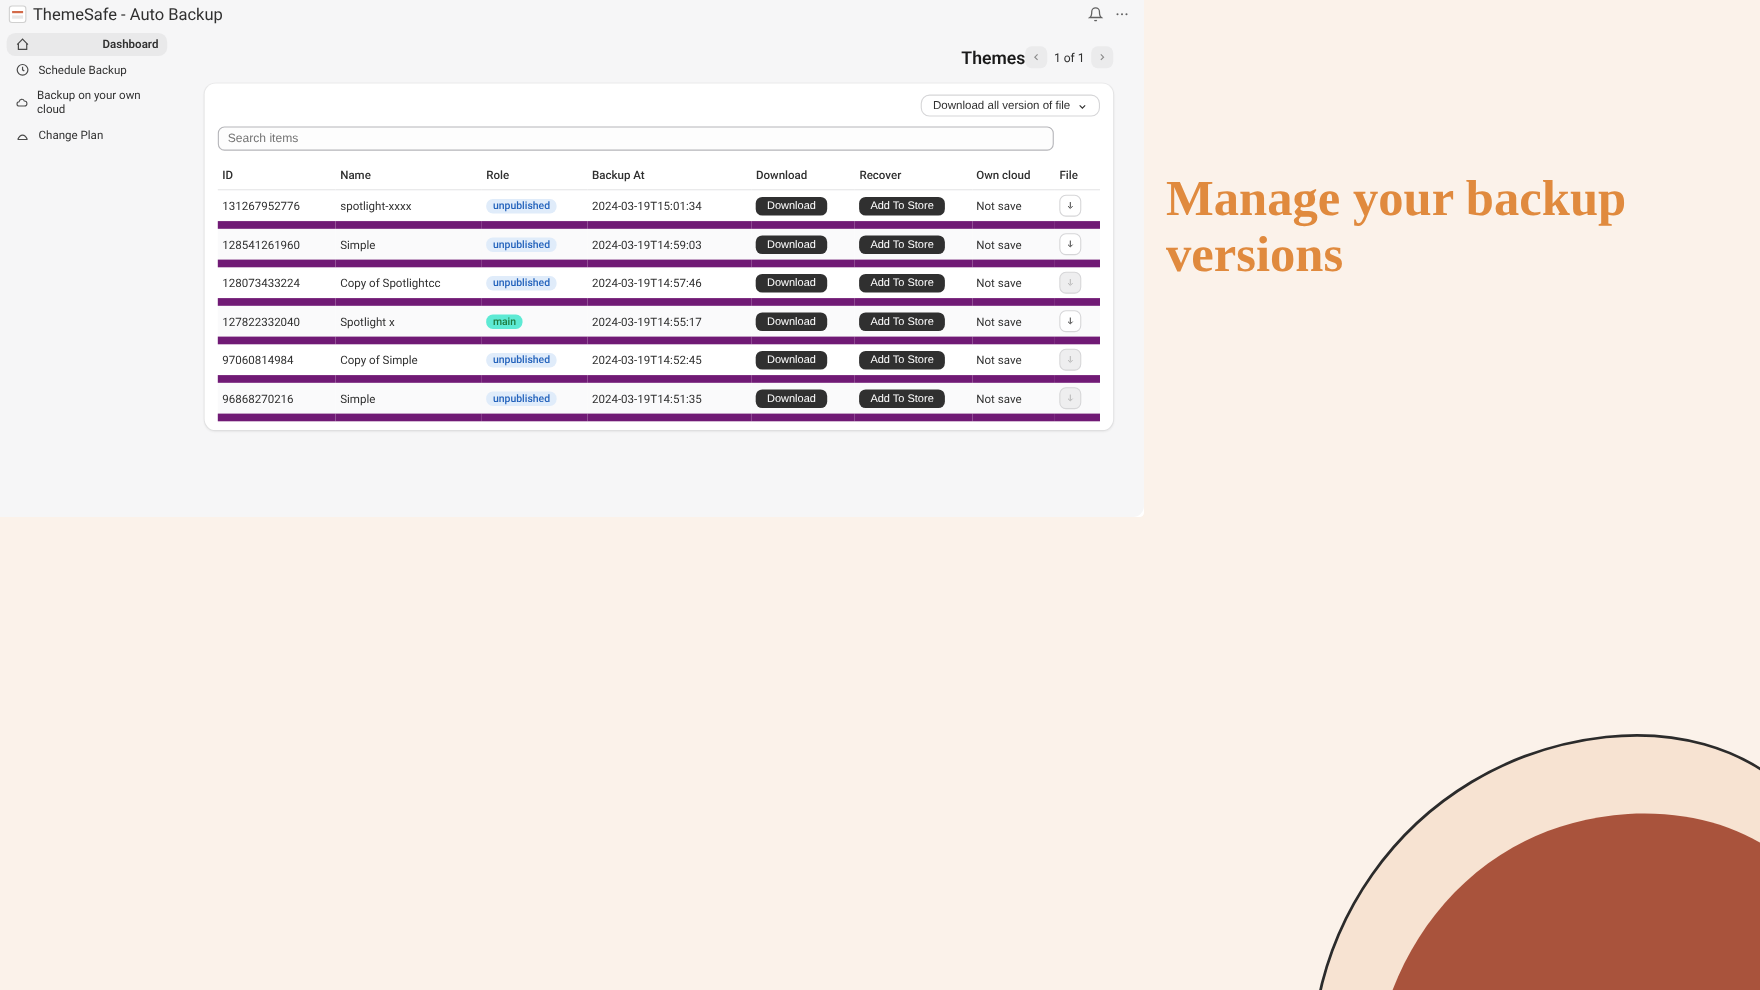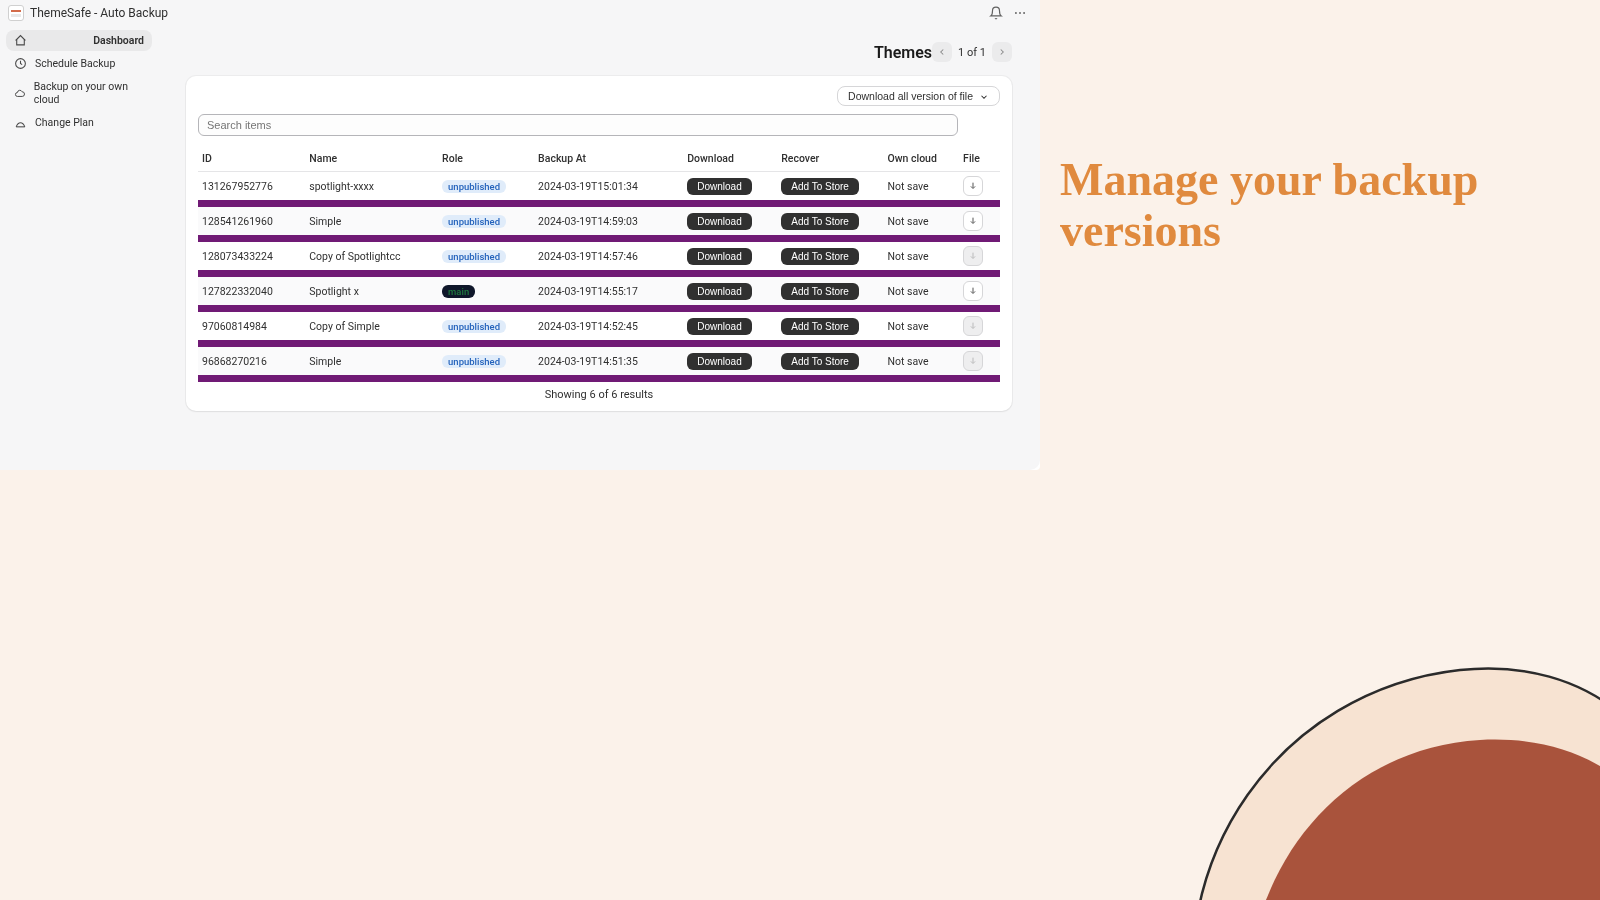--- a/index.html
+++ b/index.html
@@ -15,21 +15,21 @@
     border-bottom-right-radius: 10px;
   }
 
   
   .topbar {
     position: absolute;
     top: 0; left: 0;
     width: 1040px; height: 26px;
     display: flex; align-items: center;
     padding: 0 8px;
-    font-size: 12px;
+    font-size: 15px;
     color: #303030;
     background: #f6f6f7;
     z-index: 5;
   }
   .topbar .spacer { flex: 1; }
   .topbar-icon {
     width: 24px; height: 24px;
     display: inline-flex; align-items: center; justify-content: center;
     color: #616161;
     border-radius: 6px;
@@ -119,21 +119,21 @@
     padding: 4px 4px; border-bottom: 7px solid #701a75;
     vertical-align: middle; white-space: nowrap; margin-left: 16px;
   }
   table.themes tr.row-alt td { background: #fafafb; }
 
   .badge {
     display: inline-block; font-size: 9.5px; padding: 1px 6px;
     border-radius: 6px; font-weight: 500;
   }
   .badge-unpub { background: #e0ecfa; color: #2463bc; }
-  .badge-main  { background: #0f172a; color: #1f7a3e; }
+  .badge-main  { background: #5eead4; color: #1f7a3e; }
 
   .btn-dark {
     background: #303030; color: #fff; font-size: 10px;
     border: none; border-radius: 6px; padding: 3px 10px;
     cursor: pointer;
   }
   .file-btn {
     width: 20px; height: 20px; border: 1px solid #d6d6d8; border-radius: 6px;
     background: #fff; display: inline-flex; align-items: center; justify-content: center;
     cursor: pointer;
@@ -393,16 +393,15 @@
               <td>Not save</td>
               <td><span class="file-btn disabled">
                   <svg class="arrow-down" viewBox="0 0 24 24" fill="none" stroke="#b0b0b0" stroke-width="2">
                     <path d="M12 4v12"></path>
                     <path d="M7 13l5 5 5-5"></path>
                   </svg>
                 </span></td>
             </tr>
           </tbody>
       </table>
-      <div class="table-footer">Showing 6 of 6 results</div>
     </div>
   </div>
 </div>
 
 </body></html>

